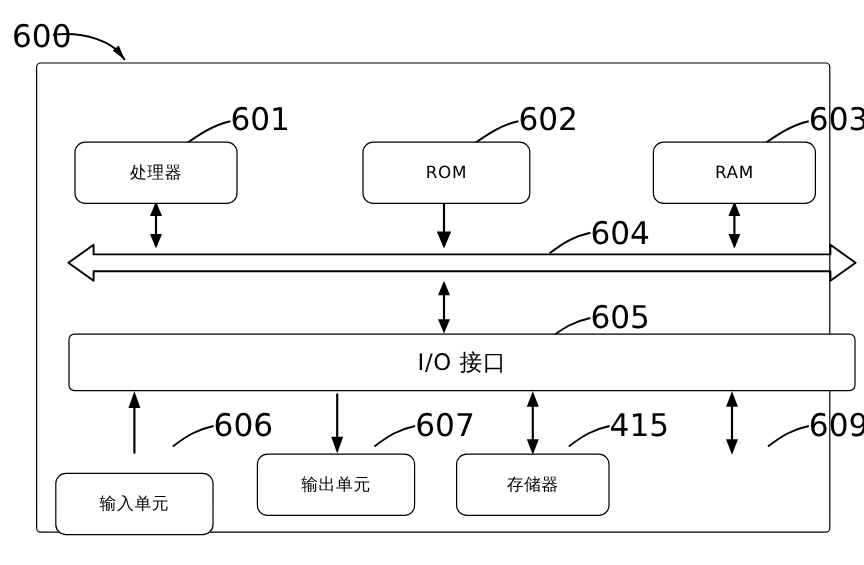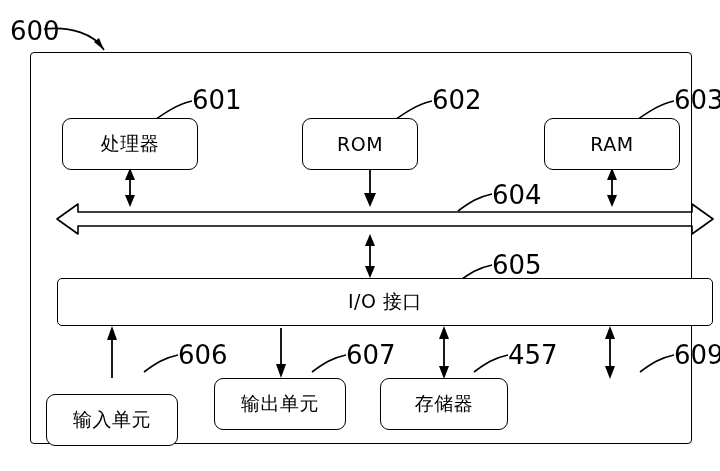--- a/index.html
+++ b/index.html
@@ -27,21 +27,21 @@
   .box {
     position: absolute;
     box-sizing: border-box;
     border: 1.6px solid #000000;
     border-radius: 9px;
     background: #ffffff;
     display: flex;
     align-items: center;
     justify-content: center;
     color: #000000;
-    font-size: 19px;
+    font-size: 14px;
     letter-spacing: 0.5px;
     white-space: nowrap;
   }
   .box.wide {
     border-radius: 5px;
     font-size: 19px;
   }
   .outer-frame {
     position: absolute;
     box-sizing: border-box;
@@ -111,21 +111,21 @@
 
   <div class="outer-frame" style="left:30px; top:52px; width:662px; height:392px;"></div>
 
   <div class="ref" style="left:10px; top:16px;">600</div>
 
   <div class="box" style="left:62px; top:118px; width:136px; height:52px;">
     <span>处理器</span>
   </div>
   <div class="ref" style="left:192px; top:85px;">601</div>
 
-  <div class="box" style="left:302px; top:118px; width:116px; height:52px;">
+  <div class="box" style="left:302px; top:118px; width:140px; height:52px;">
     <span>ROM</span>
   </div>
   <div class="ref" style="left:432px; top:85px;">602</div>
 
   <div class="box" style="left:544px; top:118px; width:136px; height:52px;">
     <span>RAM</span>
   </div>
   <div class="ref" style="left:674px; top:85px;">603</div>
 
   <div class="ref" style="left:492px; top:180px;">604</div>
@@ -141,17 +141,17 @@
   <div class="ref" style="left:178px; top:340px;">606</div>
 
   <div class="box" style="left:214px; top:378px; width:132px; height:52px;">
     <span>输出单元</span>
   </div>
   <div class="ref" style="left:346px; top:340px;">607</div>
 
   <div class="box" style="left:380px; top:378px; width:128px; height:52px;">
     <span>存储器</span>
   </div>
-  <div class="ref" style="left:508px; top:340px;">457</div>
+  <div class="ref" style="left:508px; top:340px;">415</div>
 
   <div class="ref" style="left:674px; top:340px;">609</div>
 
 </div>
 
 </body></html>

